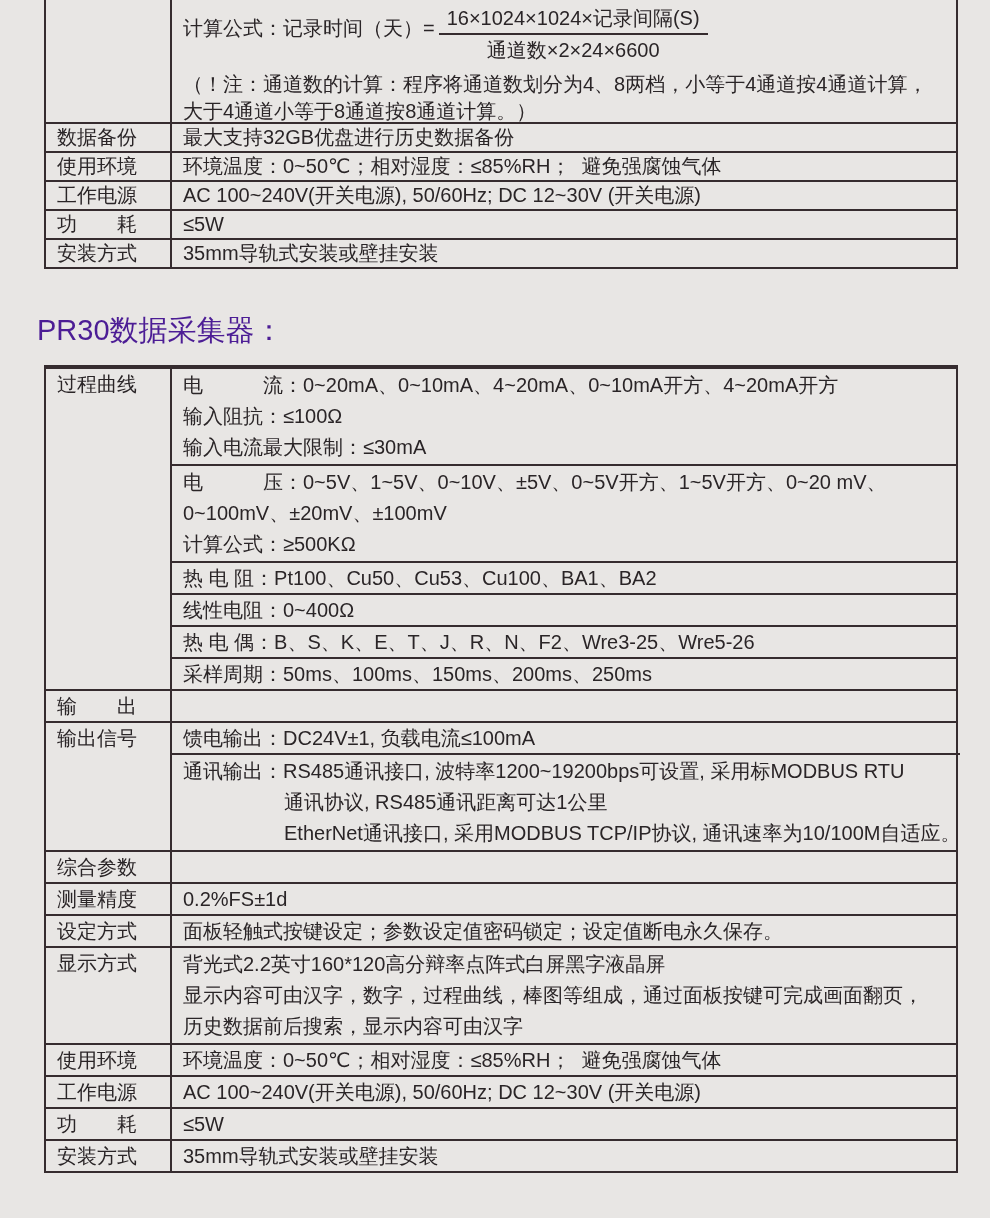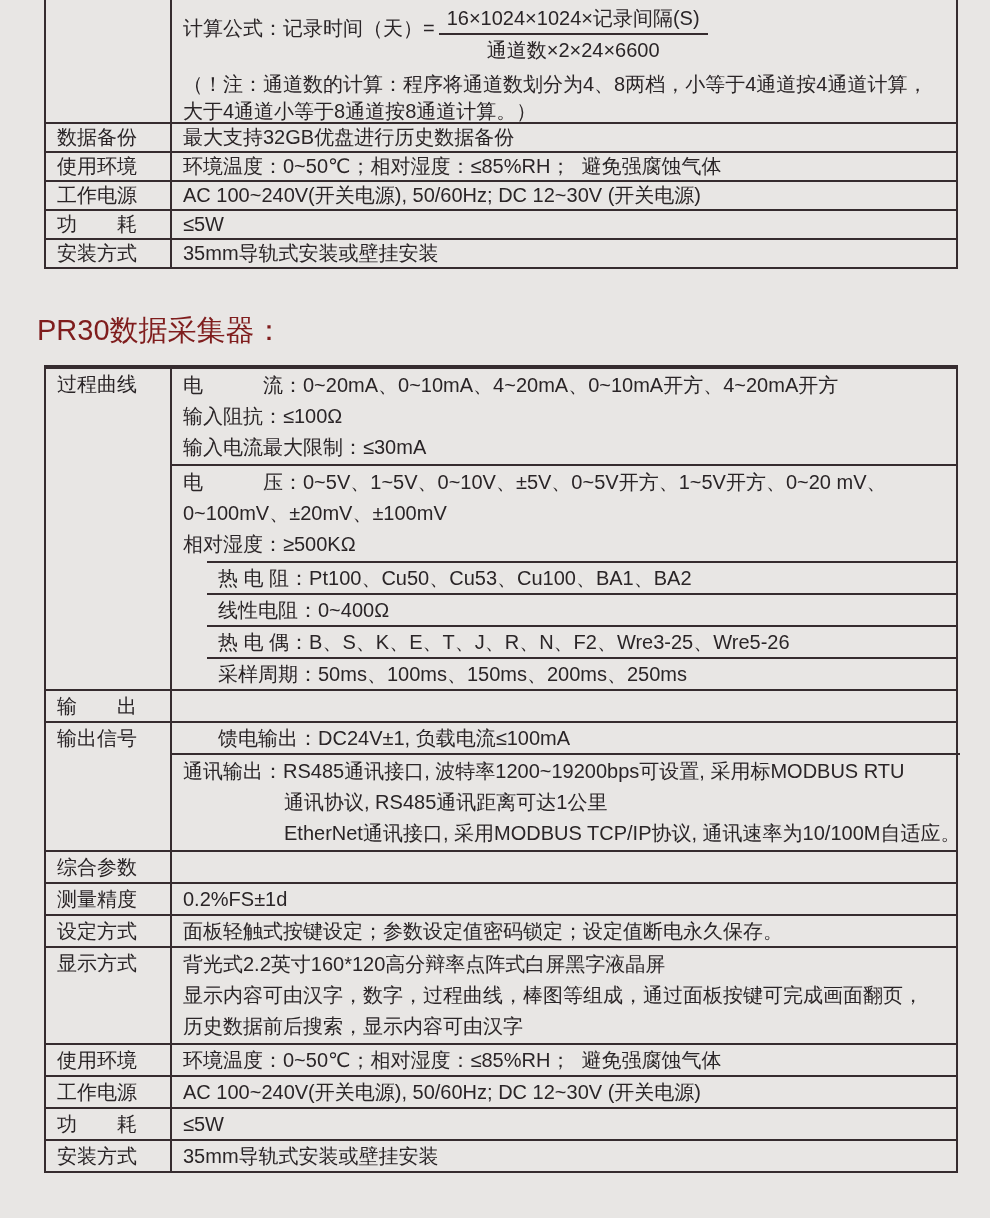--- a/index.html
+++ b/index.html
@@ -29,38 +29,38 @@
   .vcell{
     flex:1;padding-left:11px;display:flex;align-items:center;
     font-size:20px;white-space:pre;overflow:hidden;
   }
   .r1{height:30px;}
   .r1a{height:27px;}
   .r3{height:95px;}
   .vgroup{flex:1;display:flex;flex-direction:column;}
   .sub{display:flex;flex-direction:column;justify-content:center;}
   .sub.bt{border-top:2px solid #362c2f;}
-  .sub.r1{justify-content:center;margin-left:35px;}
+  .sub.r1{justify-content:center;}
   .vline{line-height:31px;padding-left:11px;font-size:20px;white-space:pre;overflow:hidden;}
   .vline.ind{padding-left:112px;}
   .vstack{flex:1;display:flex;flex-direction:column;justify-content:center;}
   
   .fcell{flex:1;padding:6px 0 0 11px;font-size:20px;overflow:hidden;}
   .fcell{height:116px;}
   .formula{display:flex;align-items:flex-start;}
   .fprefix{line-height:26px;padding-top:9px;white-space:pre;}
   .frac{display:inline-block;text-align:center;margin-left:4px;}
   .frac .num{display:block;padding:0 8px 3px 8px;line-height:24px;border-bottom:2px solid #362c2f;white-space:pre;}
   .frac .den{display:block;padding-top:3px;line-height:24px;white-space:pre;}
   .notes{margin-top:9px;}
   .notes div{line-height:27px;white-space:pre;overflow:hidden;}
   
   #heading{
     position:absolute;left:37px;top:312px;
-    font-size:29px;line-height:36px;color:#7f1d1d;white-space:pre;
+    font-size:29px;line-height:36px;color:#4c1d95;white-space:pre;
   }
 </style>
 </head>
 <body>
 
 <div class="tbl" id="table1">
   <div class="trow">
     <div class="lcell"></div>
     <div class="fcell">
       <div class="formula">
@@ -109,21 +109,21 @@
     </div>
     <div class="vgroup">
       <div class="sub r3">
         <div class="vline">电　　　流：0~20mA、0~10mA、4~20mA、0~10mA开方、4~20mA开方</div>
         <div class="vline">输入阻抗：≤100Ω</div>
         <div class="vline">输入电流最大限制：≤30mA</div>
       </div>
       <div class="sub bt r3">
         <div class="vline">电　　　压：0~5V、1~5V、0~10V、±5V、0~5V开方、1~5V开方、0~20 mV、</div>
         <div class="vline">0~100mV、±20mV、±100mV</div>
-        <div class="vline">相对湿度：≥500KΩ</div>
+        <div class="vline">计算公式：≥500KΩ</div>
       </div>
       <div class="sub bt r1">
         <div class="vline">热 电 阻：Pt100、Cu50、Cu53、Cu100、BA1、BA2</div>
       </div>
       <div class="sub bt r1">
         <div class="vline">线性电阻：0~400Ω</div>
       </div>
       <div class="sub bt r1">
         <div class="vline">热 电 偶：B、S、K、E、T、J、R、N、F2、Wre3-25、Wre5-26</div>
       </div>

